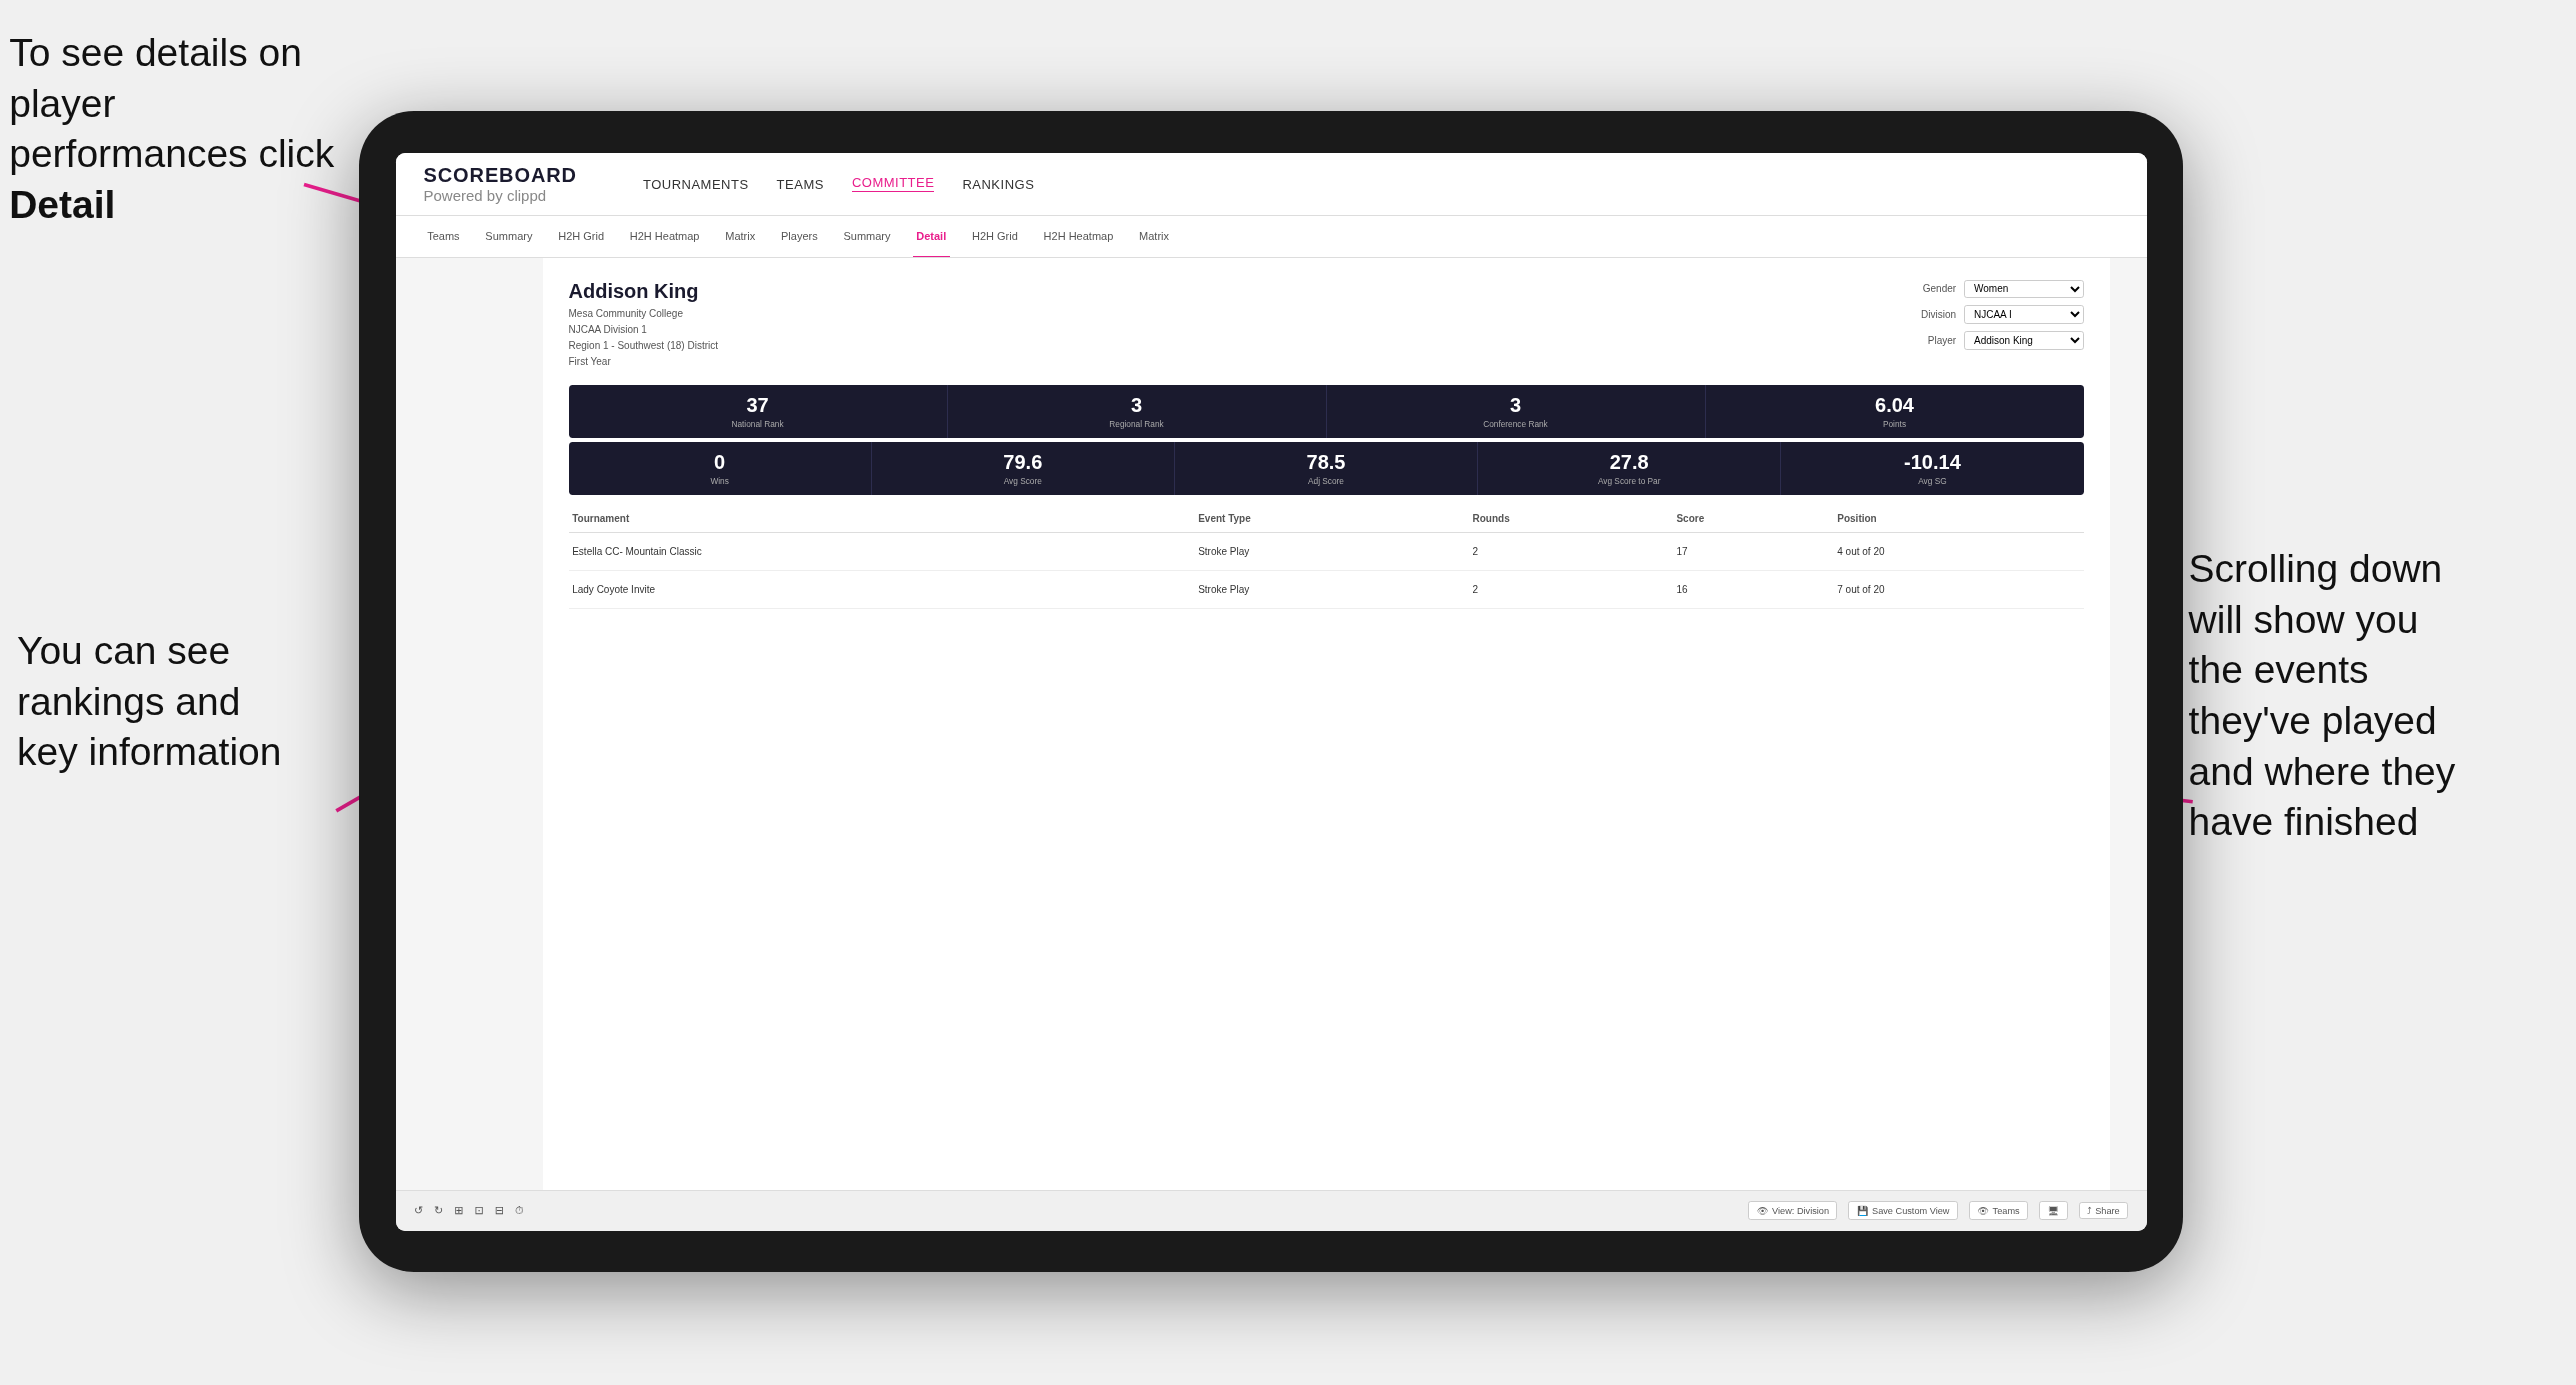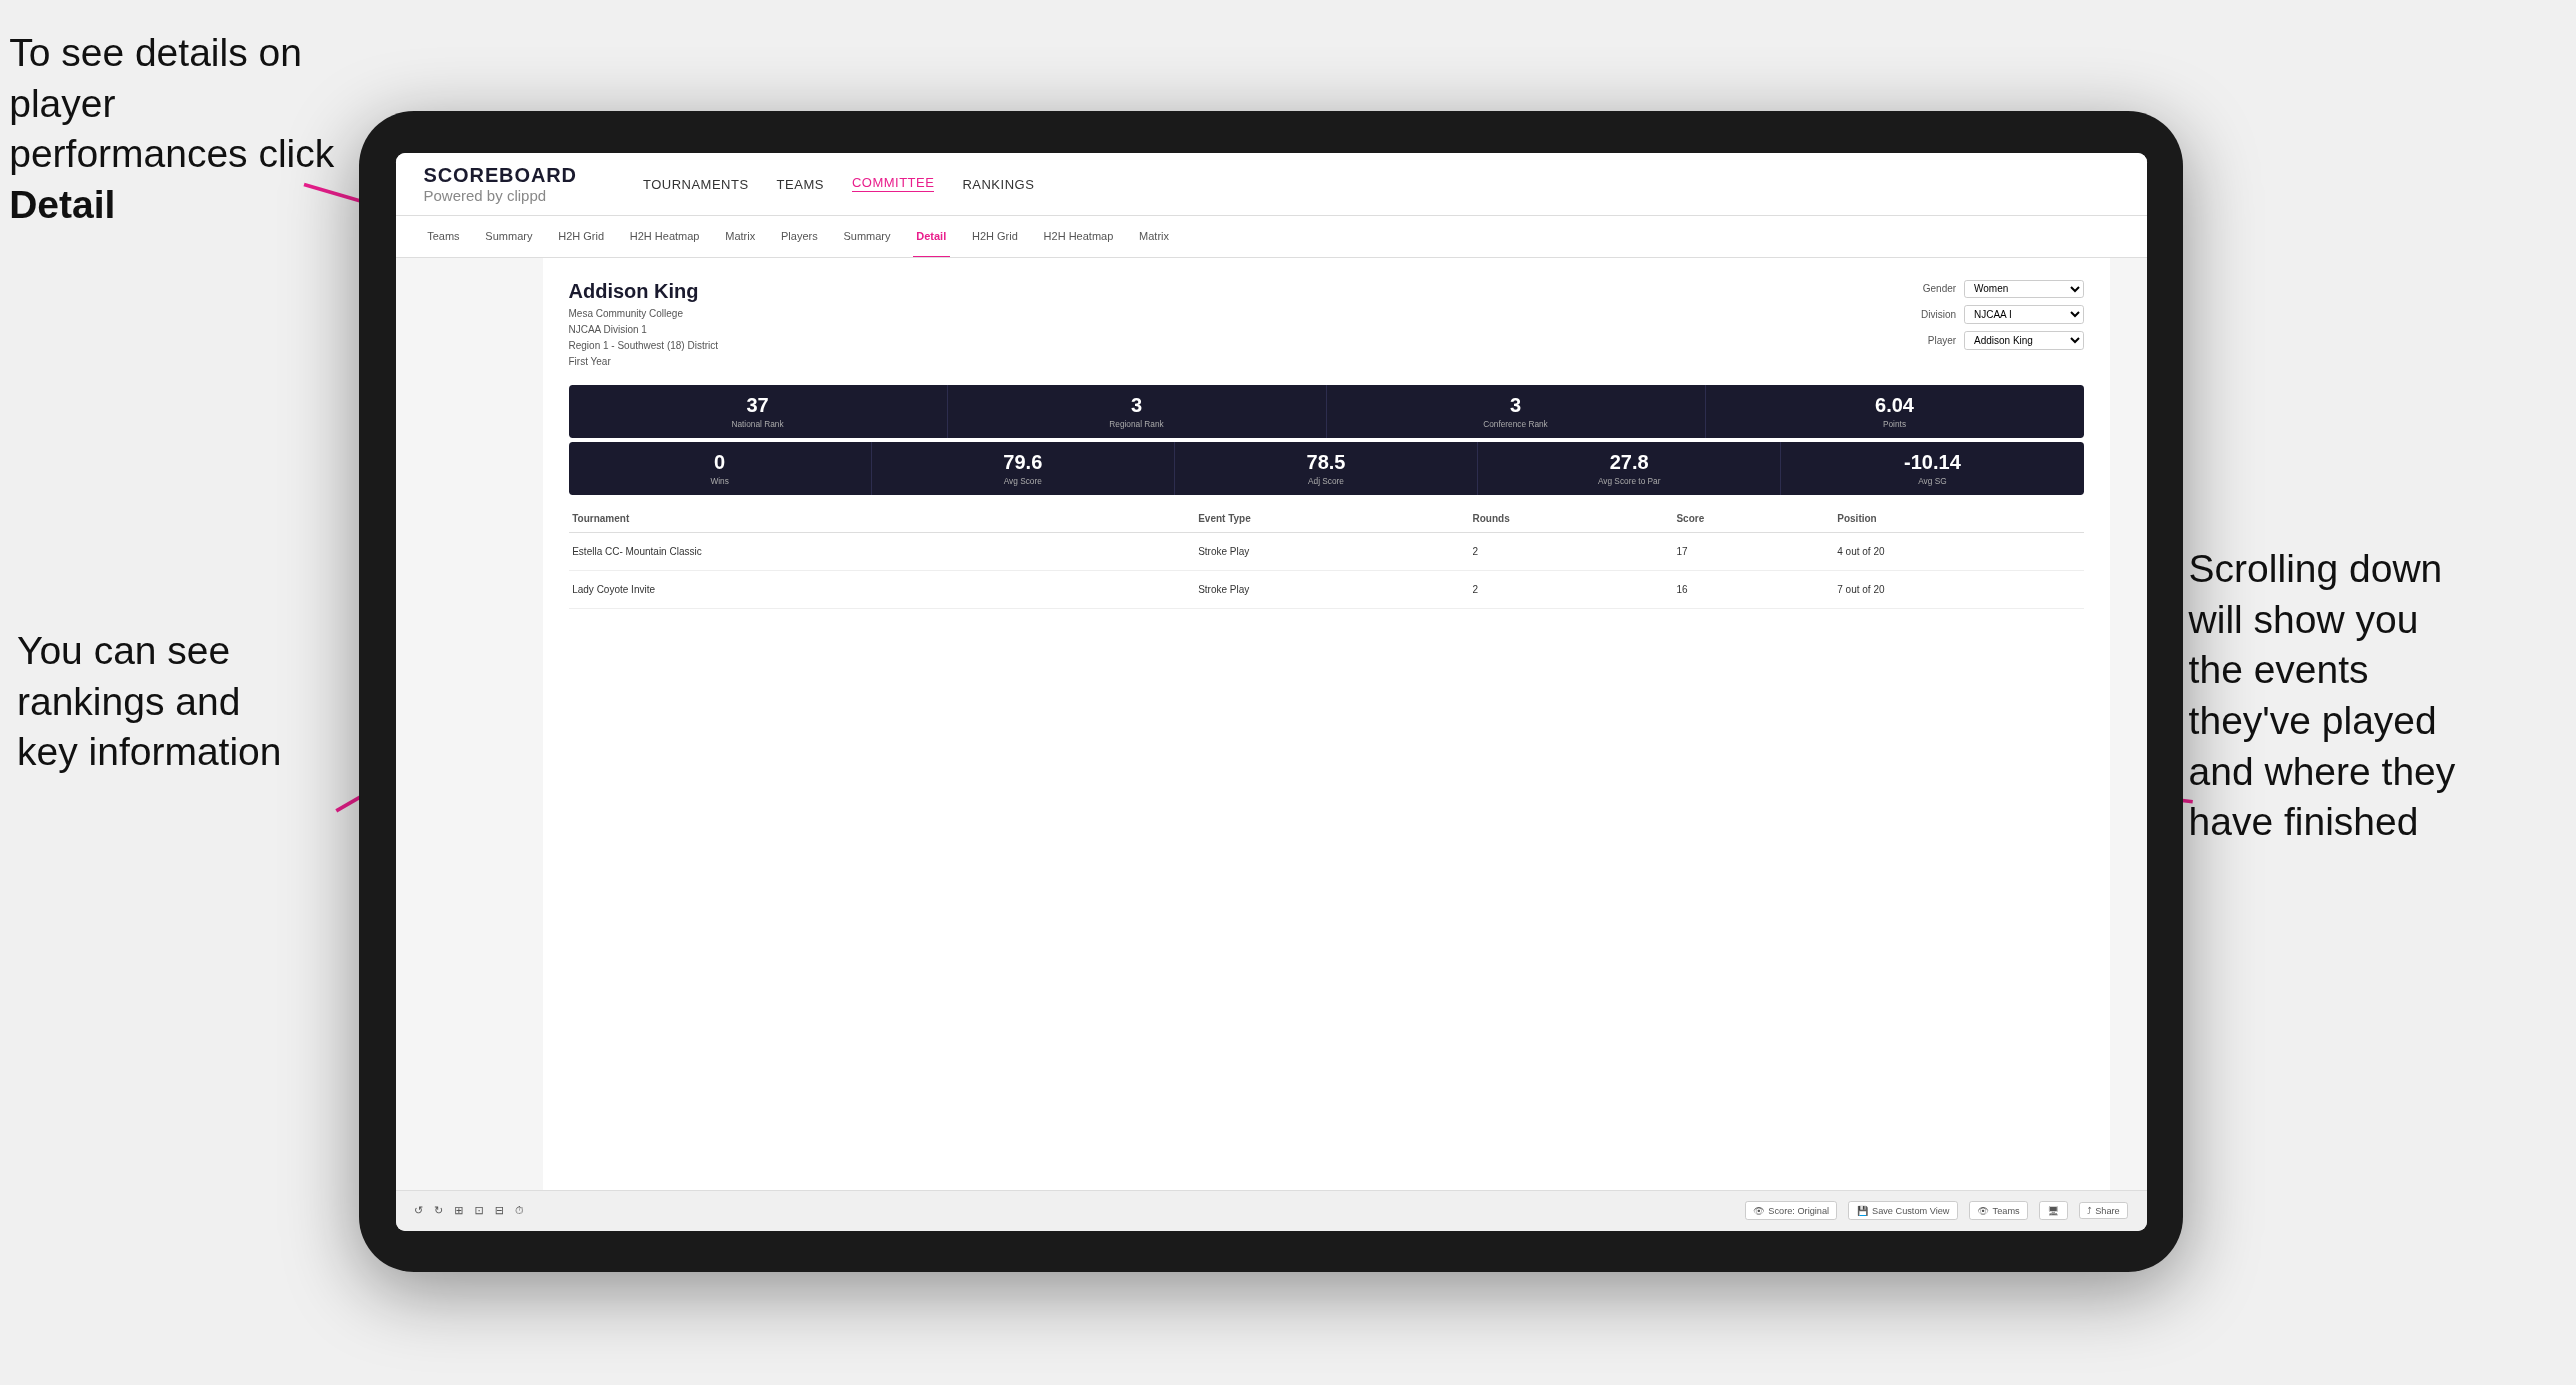--- a/index.html
+++ b/index.html
@@ -511,21 +511,21 @@
     <div class="bottom-toolbar">
       <span class="toolbar-icon">↺</span>
       <span class="toolbar-icon">↻</span>
       <span class="toolbar-icon">⊞</span>
       <span class="toolbar-icon">⊡</span>
       <span class="toolbar-icon">⊟</span>
       <span class="toolbar-icon">⏱</span>
       <div class="toolbar-spacer"></div>
       <button class="toolbar-btn">
         <span>👁</span>
-        <span>Score: Original</span>
+        <span>View: Division</span>
       </button>
       <button class="toolbar-btn">
         <span>💾</span>
         <span>Save Custom View</span>
       </button>
       <button class="toolbar-btn">
         <span>👁</span>
         <span>Teams</span>
       </button>
       <button class="toolbar-btn">🖥</button>

